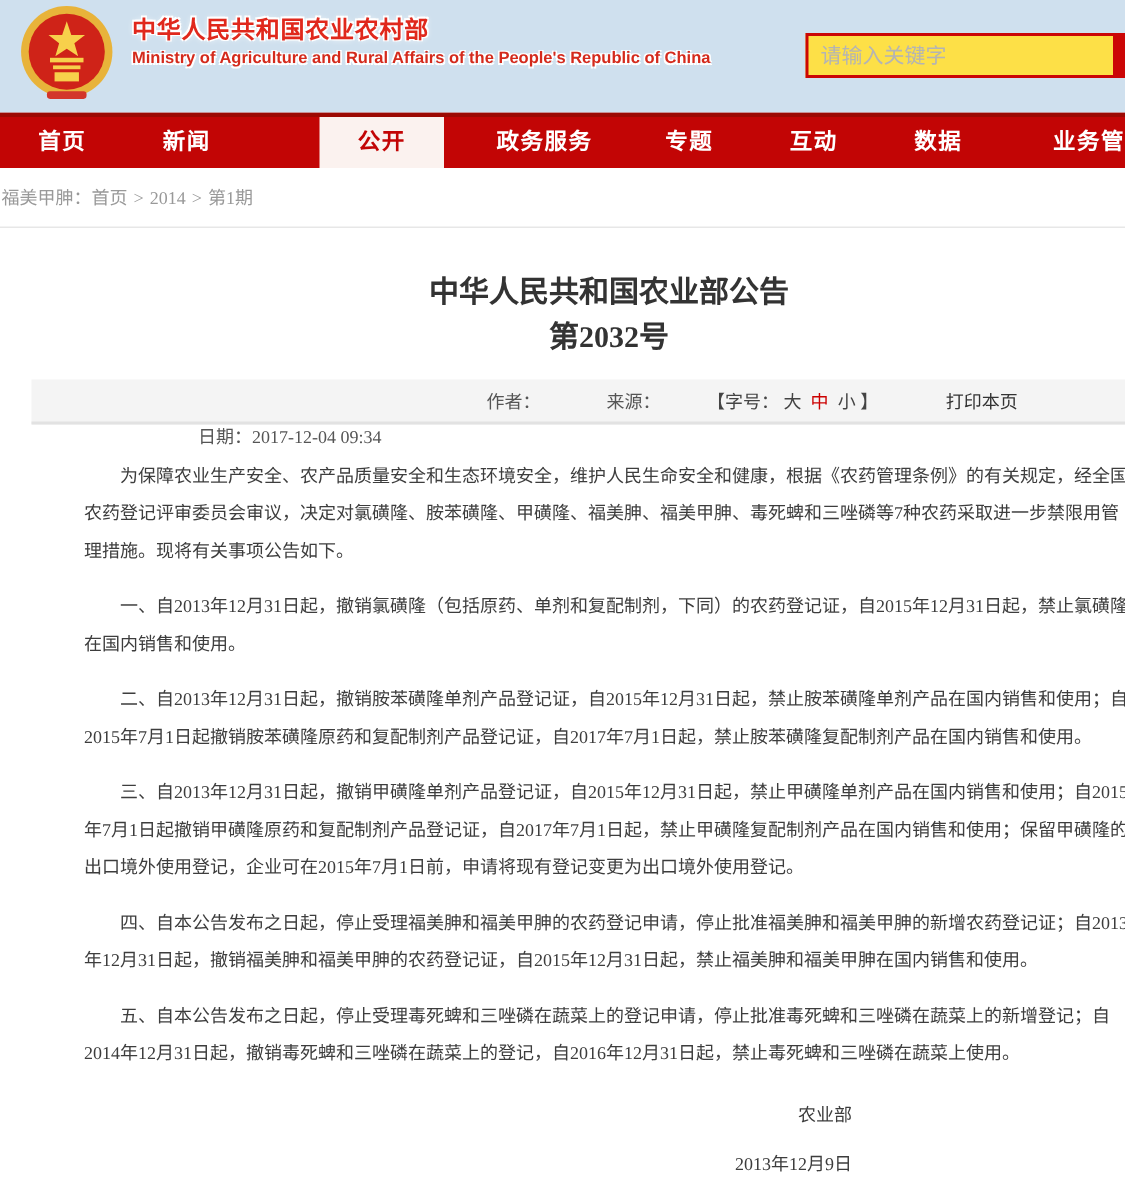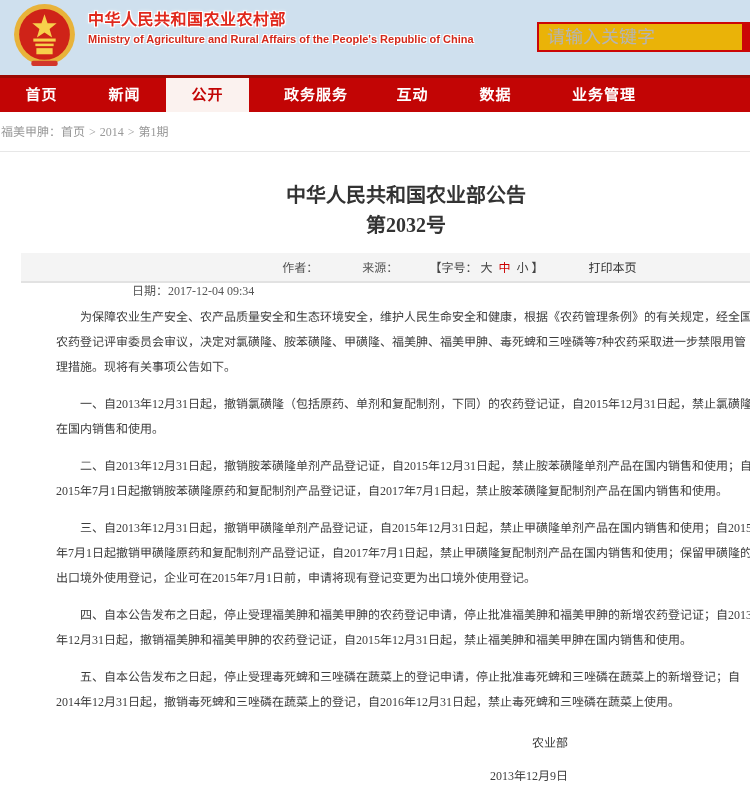--- a/index.html
+++ b/index.html
@@ -30,61 +30,61 @@
     font-size:16px;font-weight:bold;color:var(--banner_title_red);letter-spacing:.5px;
     text-shadow:-1px -1px 0 #fff,1px -1px 0 #fff,-1px 1px 0 #fff,1px 1px 0 #fff,0 0 4px #fff;
   }
   .site-title .en{
     margin-top:3px;font-size:11px;font-weight:bold;color:#d42a1c;
     text-shadow:-1px -1px 0 #fff,1px -1px 0 #fff,-1px 1px 0 #fff,1px 1px 0 #fff;
   }
   .search-box{position:absolute;left:537px;top:22px;width:207px;height:30px;}
   .search-box input{
     width:100%;height:100%;border:2px solid var(--search_border_red);padding:0 8px;
-    font-size:18px;color:#333;outline:none;background:#eab308;
+    font-size:14px;color:#333;outline:none;background:#fde047;
     font-family:"Liberation Sans","DejaVu Sans",sans-serif;
   }
   .search-box input::placeholder{color:#b4b4b4;}
   .search-btn{
     position:absolute;left:744px;top:22px;width:46px;height:30px;border:0;
     background:var(--search_border_red);color:#fff;font-size:14px;cursor:pointer;
   }
 
   
   .main-nav{
     display:flex;height:37px;background:var(--nav_red);
     border-top:3px solid var(--nav_red_dark);
     font-family:"Liberation Sans","DejaVu Sans",sans-serif;
   }
   .main-nav a{
     display:block;width:83px;line-height:34px;text-align:center;text-decoration:none;
     color:#fff;font-size:15px;font-weight:bold;letter-spacing:1px;
   }
   .main-nav a.wide{width:110px;margin-left:12px;}
-  .main-nav a.active{background:var(--active_tab_bg);color:var(--nav_red);}
+  .main-nav a.active{background:var(--active_tab_bg);color:var(--nav_red);margin-left:47px;}
 
   
   .breadcrumb{
     height:40px;line-height:40px;font-size:12px;color:var(--muted_text);
     padding-left:1px;border-bottom:1px solid #e7e7e7;width:990px;
   }
   .breadcrumb a{color:var(--muted_text);text-decoration:none;}
   .breadcrumb .sep{margin:0 4px;}
 
   
   .article-col{width:700px;margin-left:56px;}
   .article-title{margin:28px 0 0;text-align:center;font-size:20px;font-weight:bold;color:#333;line-height:30px;}
 
   .meta-bar{
     margin:13px 0 0 21px;width:740px;height:30px;background:var(--meta_bg);
     border-bottom:2px solid #e2e2e2;display:flex;align-items:center;
     font-size:12px;color:#555;white-space:nowrap;
   }
   .meta-date{margin-left:111px;margin-top:46px;}
-  .meta-author{margin-left:28px;}
+  .meta-author{margin-left:70px;}
   .meta-source{margin-left:44px;}
   .font-size-ctl{margin-left:31px;color:#444;}
   .font-size-ctl a{text-decoration:none;color:#444;margin:0 3px;}
   .font-size-ctl a.current{color:var(--accent_red);}
   .print-btn{margin-left:45px;color:#333;text-decoration:none;}
 
   .article-body{margin-top:22px;font-size:12px;line-height:25px;color:var(--body_text);}
   .article-body p{margin:0 0 12px;text-indent:2em;}
 
   .signature{margin-top:16px;text-align:right;padding-right:188px;font-size:12px;line-height:25px;}
@@ -117,20 +117,21 @@
     <button class="search-btn">
       
     </button>
   </header>
 
   <nav class="main-nav">
     <a href="#">首页</a>
     <a href="#">新闻</a>
     <a href="#" class="active">公开</a>
     <a href="#" class="wide">政务服务</a>
+    <a href="#">专题</a>
     <a href="#">互动</a>
     <a href="#">数据</a>
     <a href="#" class="wide">业务管理</a>
   </nav>
 
   <div class="breadcrumb">
     <span>福美甲胂：</span><a href="#">首页</a><span class="sep">&gt;</span><a href="#">2014</a><span class="sep">&gt;</span><span>第1期</span>
   </div>
 
   <div class="article-col">

